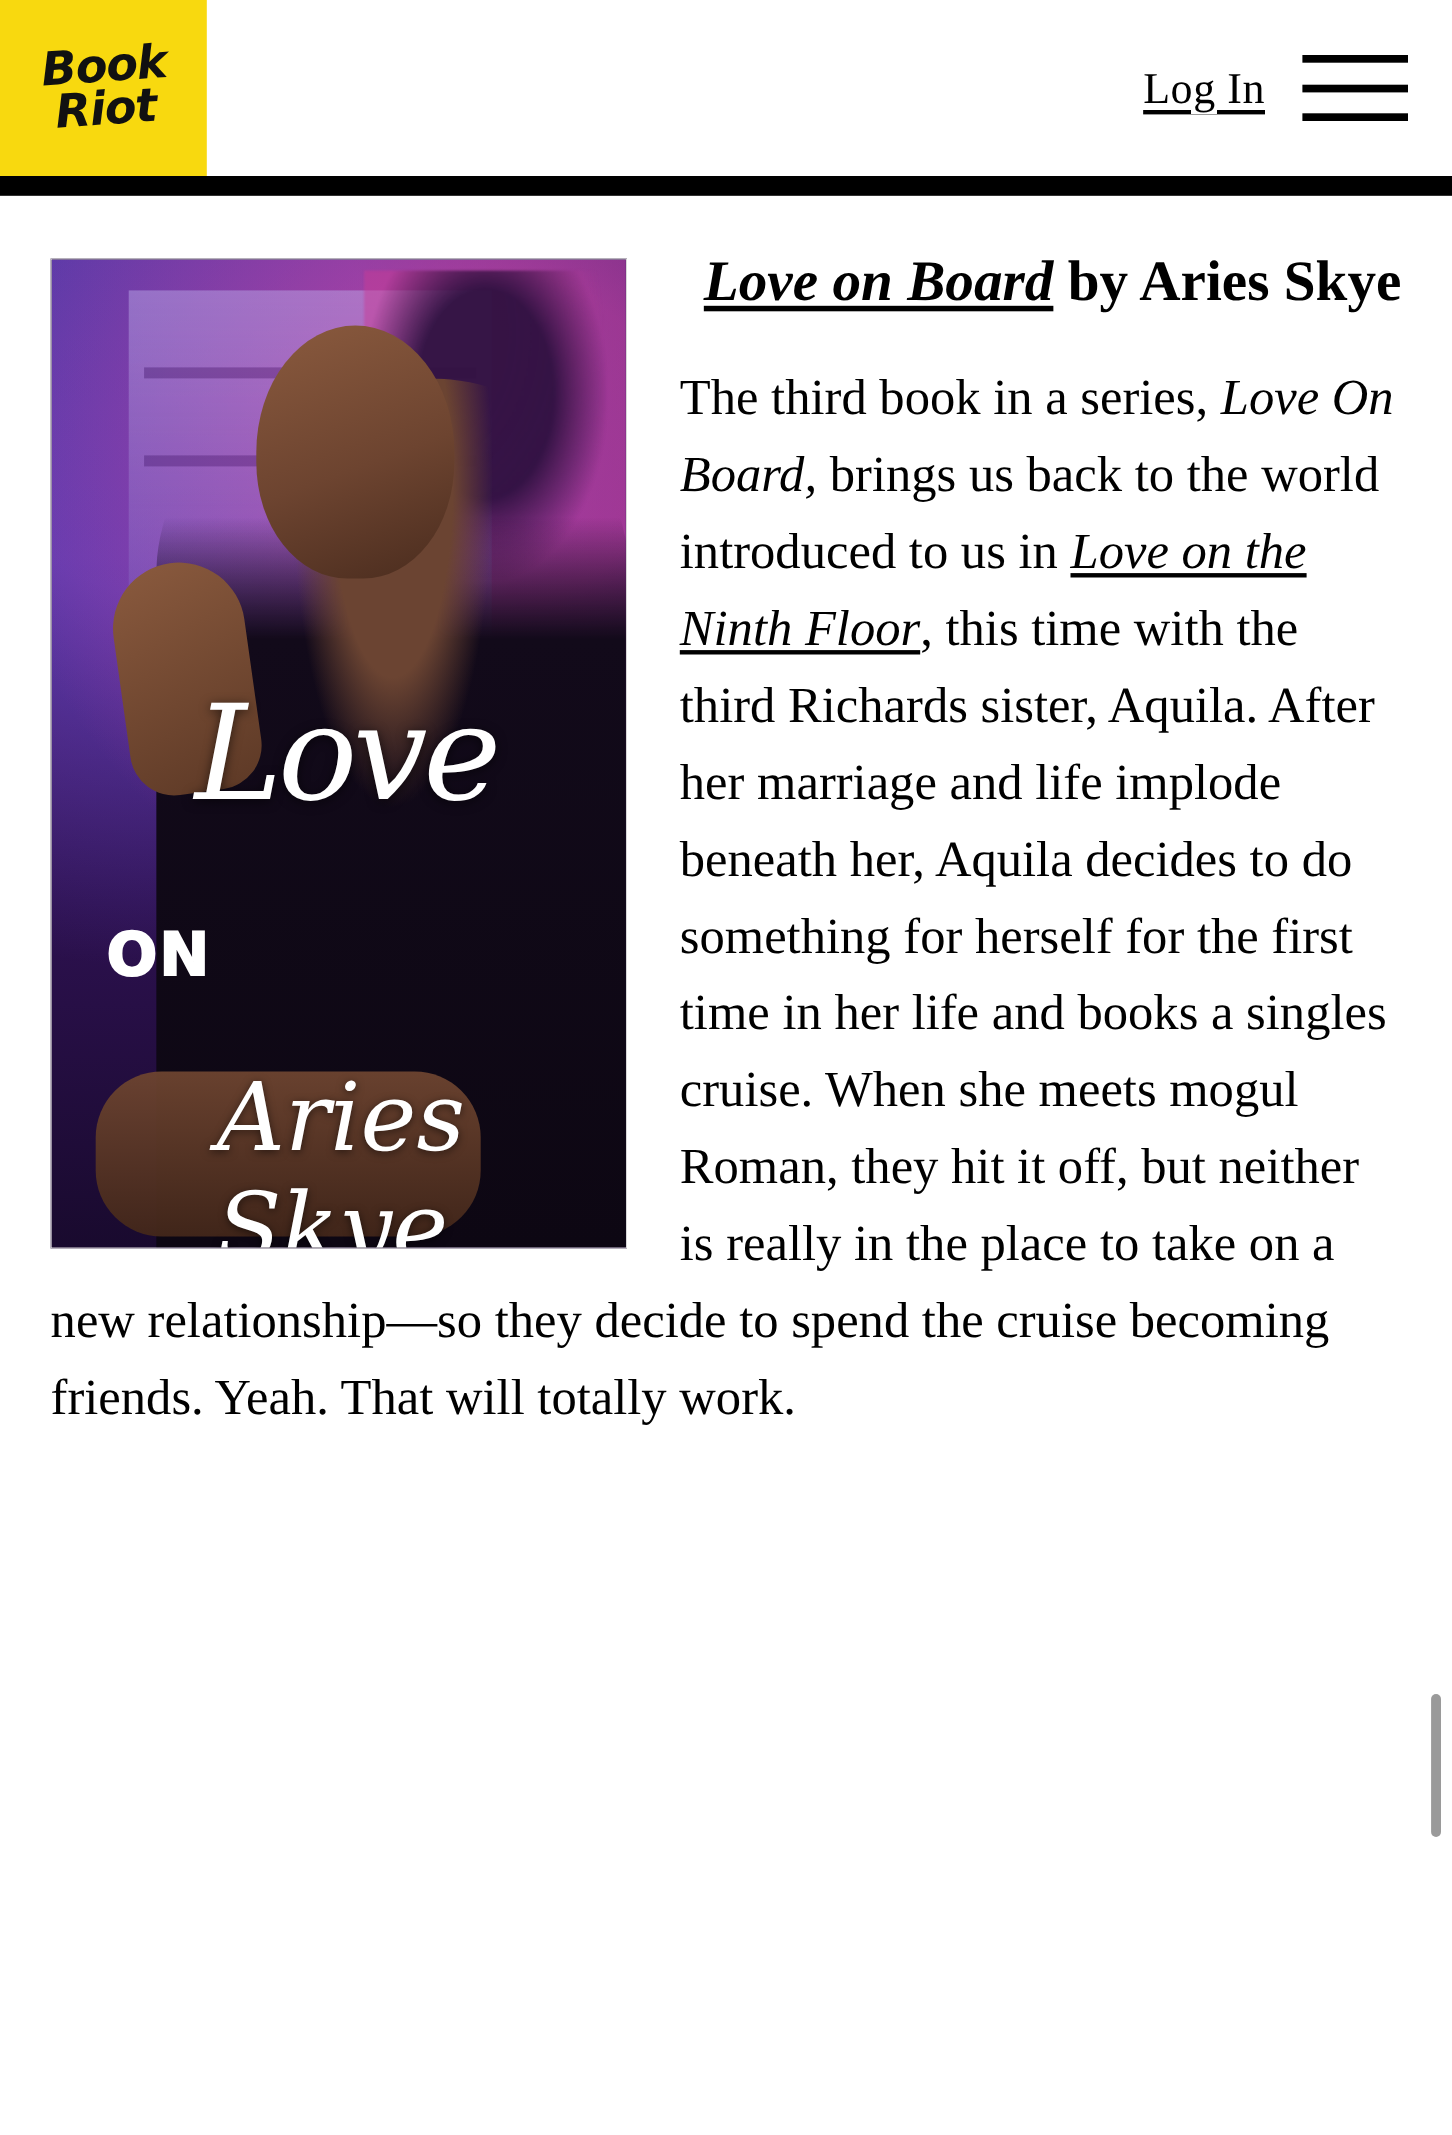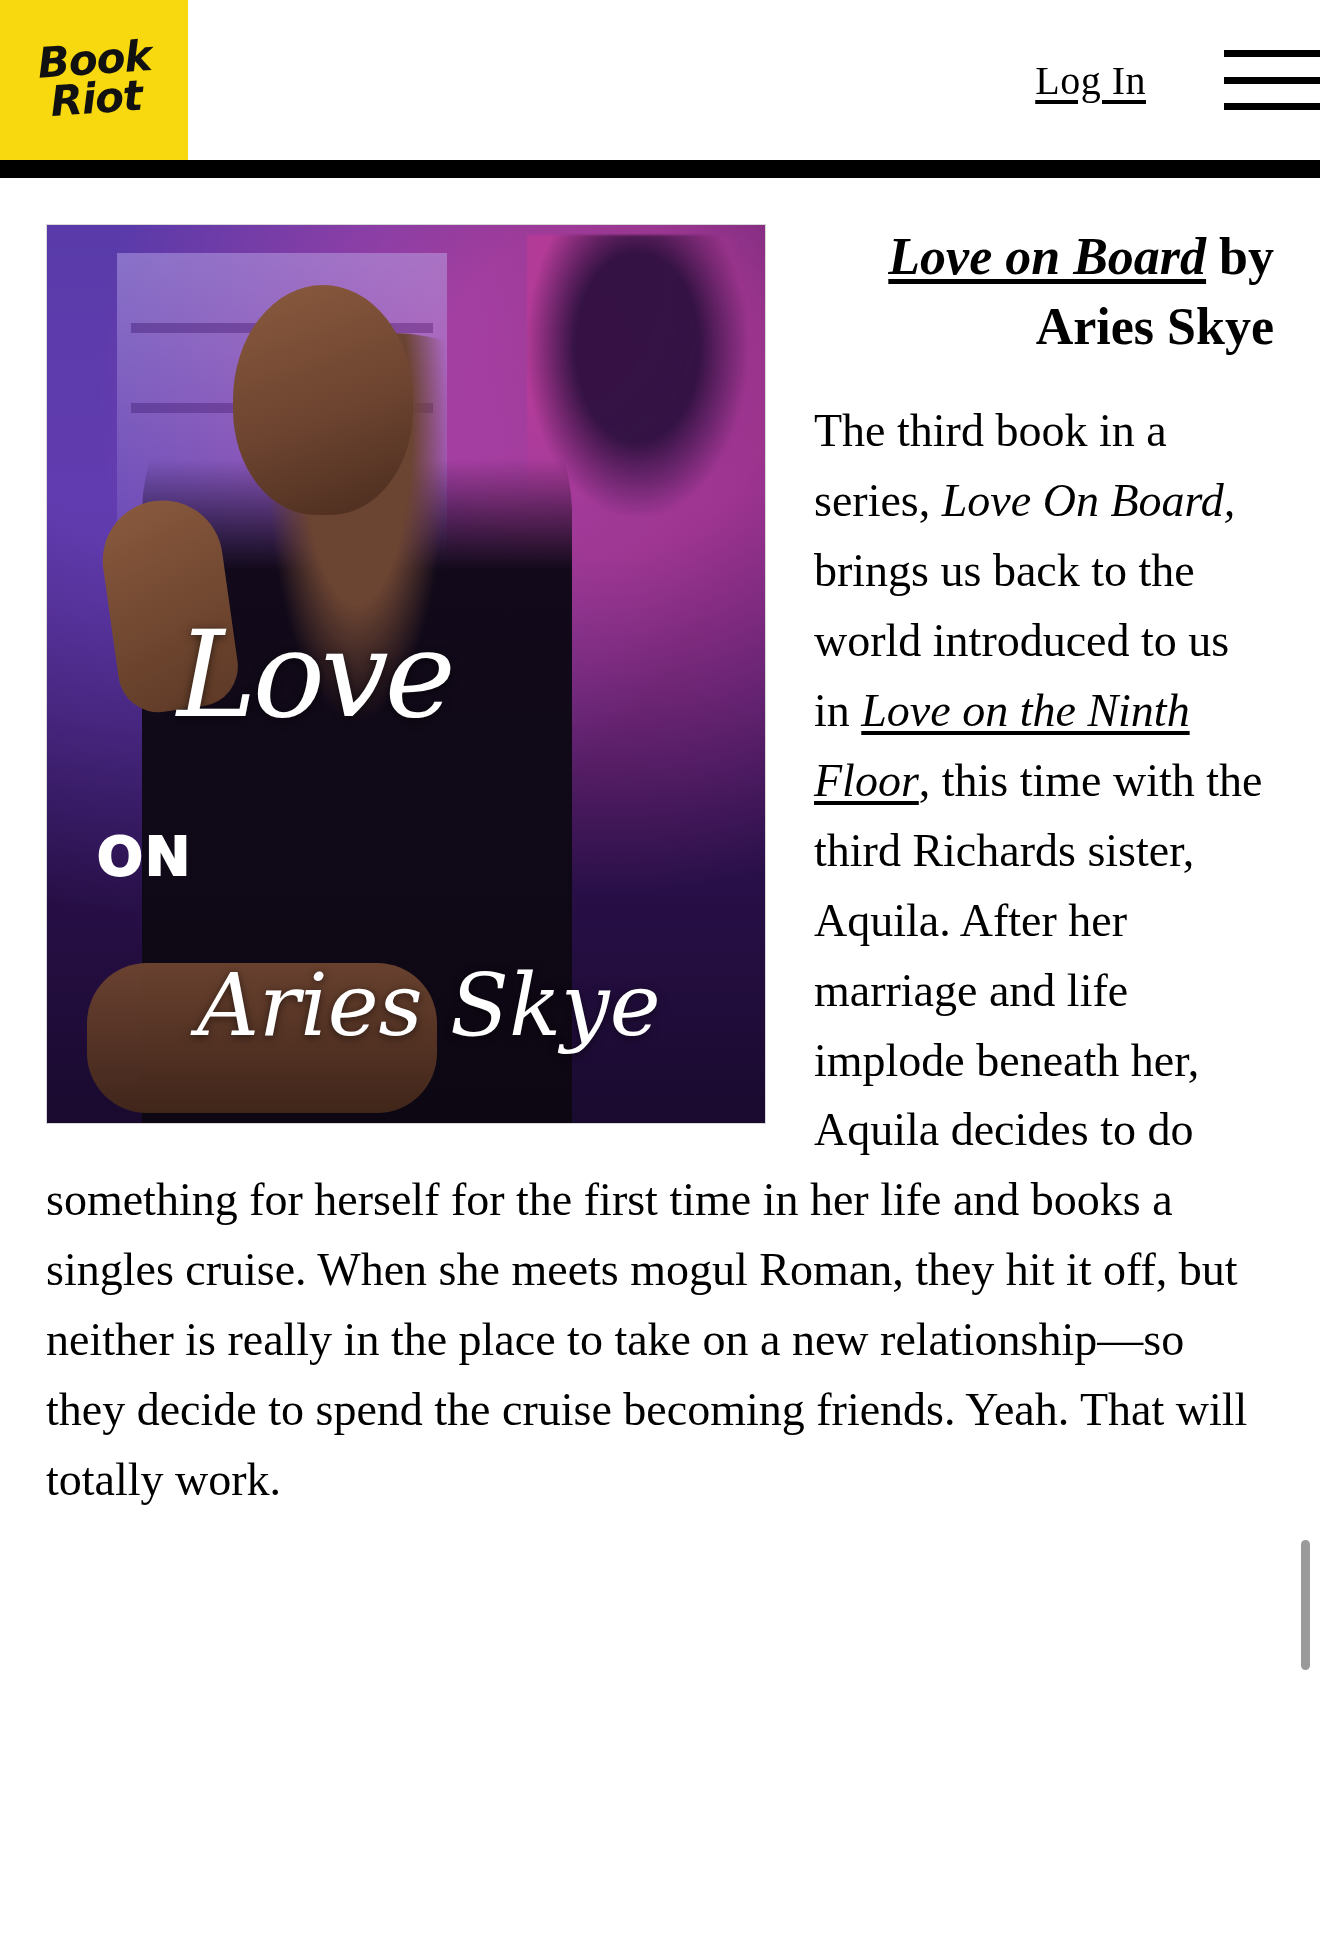--- a/index.html
+++ b/index.html
@@ -52,21 +52,22 @@
   }
   .logo-text span { display: block; }
   .logo-text .l2 { padding-left: 10px; }
 
   .header-right {
     flex: 1;
     display: flex;
     align-items: center;
     justify-content: flex-end;
     height: 160px;
-    gap: 78px;
+    padding-right: 40px;
+    gap: 34px;
   }
   .login-link {
     font-family: "Liberation Serif", serif;
     font-size: 40px;
     color: #000;
     text-decoration: underline;
     text-underline-offset: 6px;
     letter-spacing: 0.5px;
     cursor: pointer;
   }
@@ -91,23 +92,23 @@
     background: #000;
     width: 100%;
   }
 
   
   .article {
     padding: 34px 46px 0 46px;
   }
   .cover {
     float: left;
-    width: 720px;
+    width: 524px;
     height: 900px;
-    margin: 12px 48px 18px 0;
+    margin: 23px 48px 18px 0;
     border: 1px solid #d8d8d8;
     position: relative;
     overflow: hidden;
     background: #2a1240;
   }
   
   .cover .bg {
     position: absolute;
     inset: 0;
     background:

